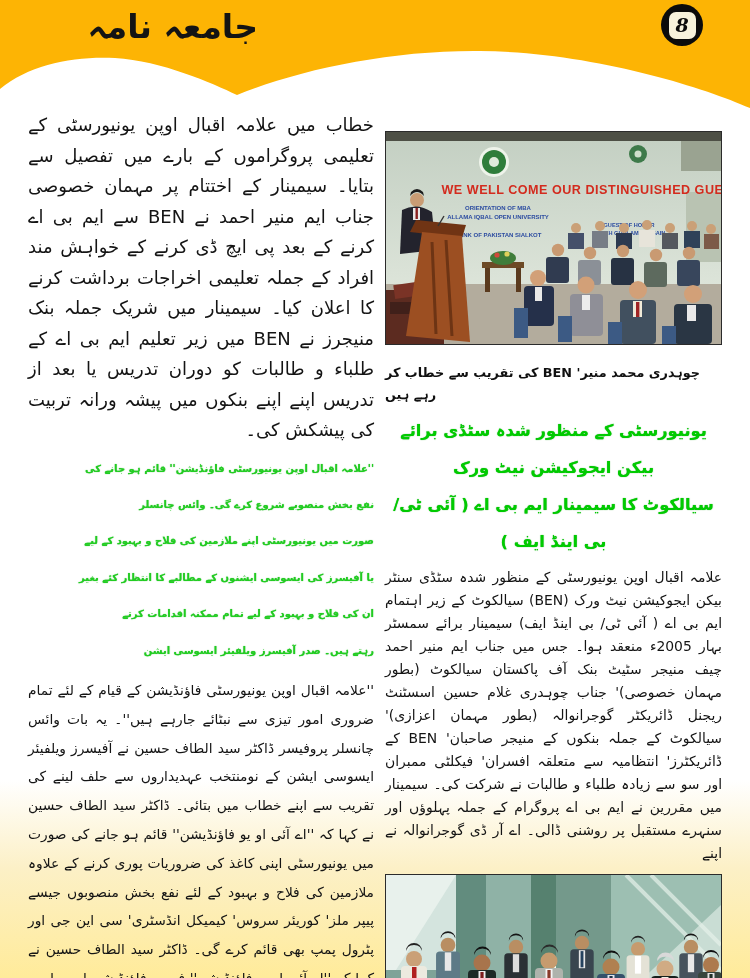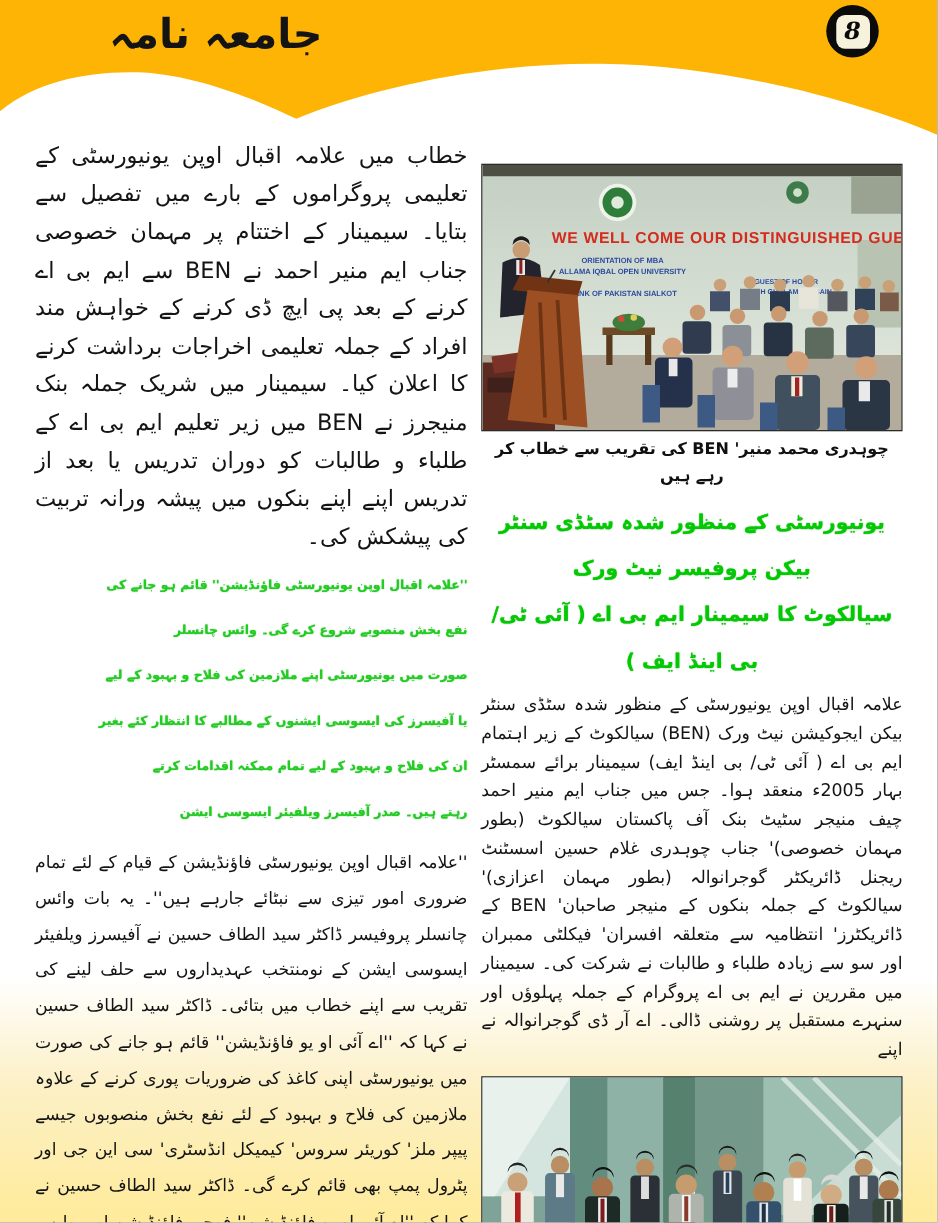--- a/index.html
+++ b/index.html
@@ -20,22 +20,22 @@
                background:linear-gradient(180deg,rgba(255,240,170,0) 0%,#fcf0c6 45%,#ffeb9a 100%);}
   
   .col-left{position:absolute;left:28px;top:110px;width:346px;z-index:2;}
   .col-right{position:absolute;left:385px;top:131px;width:337px;z-index:2;}
   .urdu{direction:rtl;unicode-bidi:embed;color:#141414;}
   .para{font-size:18px;line-height:30.5px;text-align:justify;text-justify:inter-word;}
   .para2{font-size:13.8px;line-height:28.8px;margin-top:7px;}
   .pull-quote{margin-top:5px;color:#21cd21;font-weight:bold;
               font-size:10px;line-height:36.4px;text-shadow:0 0 1px rgba(20,170,20,.75);}
   .photo-frame{border:1px solid #2b2b2b;line-height:0;background:#cdd8cc;}
-  .caption{font-size:12.8px;font-weight:bold;text-align:center;line-height:22px;
-           margin:4px 0 6px;color:#101010;}
+  .caption{font-size:12.8px;font-weight:bold;text-align:left;line-height:22px;
+           margin:17px 0 6px;color:#101010;}
   .green-heading{text-align:center;color:#00cb00;font-weight:bold;font-size:16.3px;
                  line-height:37px;margin:4px 0 6px;text-shadow:0 0 1px rgba(0,150,0,.8);}
   .body-right{font-size:13.9px;line-height:23px;text-align:justify;}
   .photo2-wrap{margin-top:9px;}
 </style>
 </head>
 <body>
 
 <div class="page">
 
@@ -177,21 +177,21 @@
           <rect x="128" y="176" width="14" height="30" fill="#3c5a84"></rect>
           <rect x="172" y="184" width="14" height="26" fill="#3c5a84"></rect>
           <rect x="222" y="190" width="14" height="22" fill="#3c5a84"></rect>
           <rect x="276" y="194" width="14" height="18" fill="#3c5a84"></rect>
         </g>
       </svg>
     </div>
     <div class="caption urdu">چوہدری محمد منیر' BEN کی تقریب سے خطاب کر رہے ہیں</div>
 
     <div class="green-heading urdu">
-      <div>یونیورسٹی کے منظور شدہ سٹڈی سنٹر بیکن پروفیسر نیٹ ورک</div>
+      <div>یونیورسٹی کے منظور شدہ سٹڈی برائے بیکن ایجوکیشن نیٹ ورک</div>
       <div>سیالکوٹ کا سیمینار ایم بی اے ( آئی ٹی/ بی اینڈ ایف )</div>
     </div>
 
     <div class="body-right urdu">علامہ اقبال اوپن یونیورسٹی کے منظور شدہ سٹڈی سنٹر بیکن ایجوکیشن نیٹ ورک (BEN) سیالکوٹ کے زیر اہتمام ایم بی اے ( آئی ٹی/ بی اینڈ ایف) سیمینار برائے سمسٹر بہار 2005ء منعقد ہوا۔ جس میں جناب ایم منیر احمد چیف منیجر سٹیٹ بنک آف پاکستان سیالکوٹ (بطور مہمان خصوصی)' جناب چوہدری غلام حسین اسسٹنٹ ریجنل ڈائریکٹر گوجرانوالہ (بطور مہمان اعزازی)' سیالکوٹ کے جملہ بنکوں کے منیجر صاحبان' BEN کے ڈائریکٹرز' انتظامیہ سے متعلقہ افسران' فیکلٹی ممبران اور سو سے زیادہ طلباء و طالبات نے شرکت کی۔ سیمینار میں مقررین نے ایم بی اے پروگرام کے جملہ پہلوؤں اور سنہرے مستقبل پر روشنی ڈالی۔ اے آر ڈی گوجرانوالہ نے اپنے</div>
 
     <div class="photo-frame photo2-wrap">
       <svg width="335" height="216" viewBox="0 0 335 216">
         <rect width="335" height="216" fill="#7fa398"></rect>
         <rect x="0" y="0" width="70" height="95" fill="#d4e4de"></rect>
         <polygon points="0,0 70,0 10,95 0,95" fill="#e8f1ec"></polygon>

